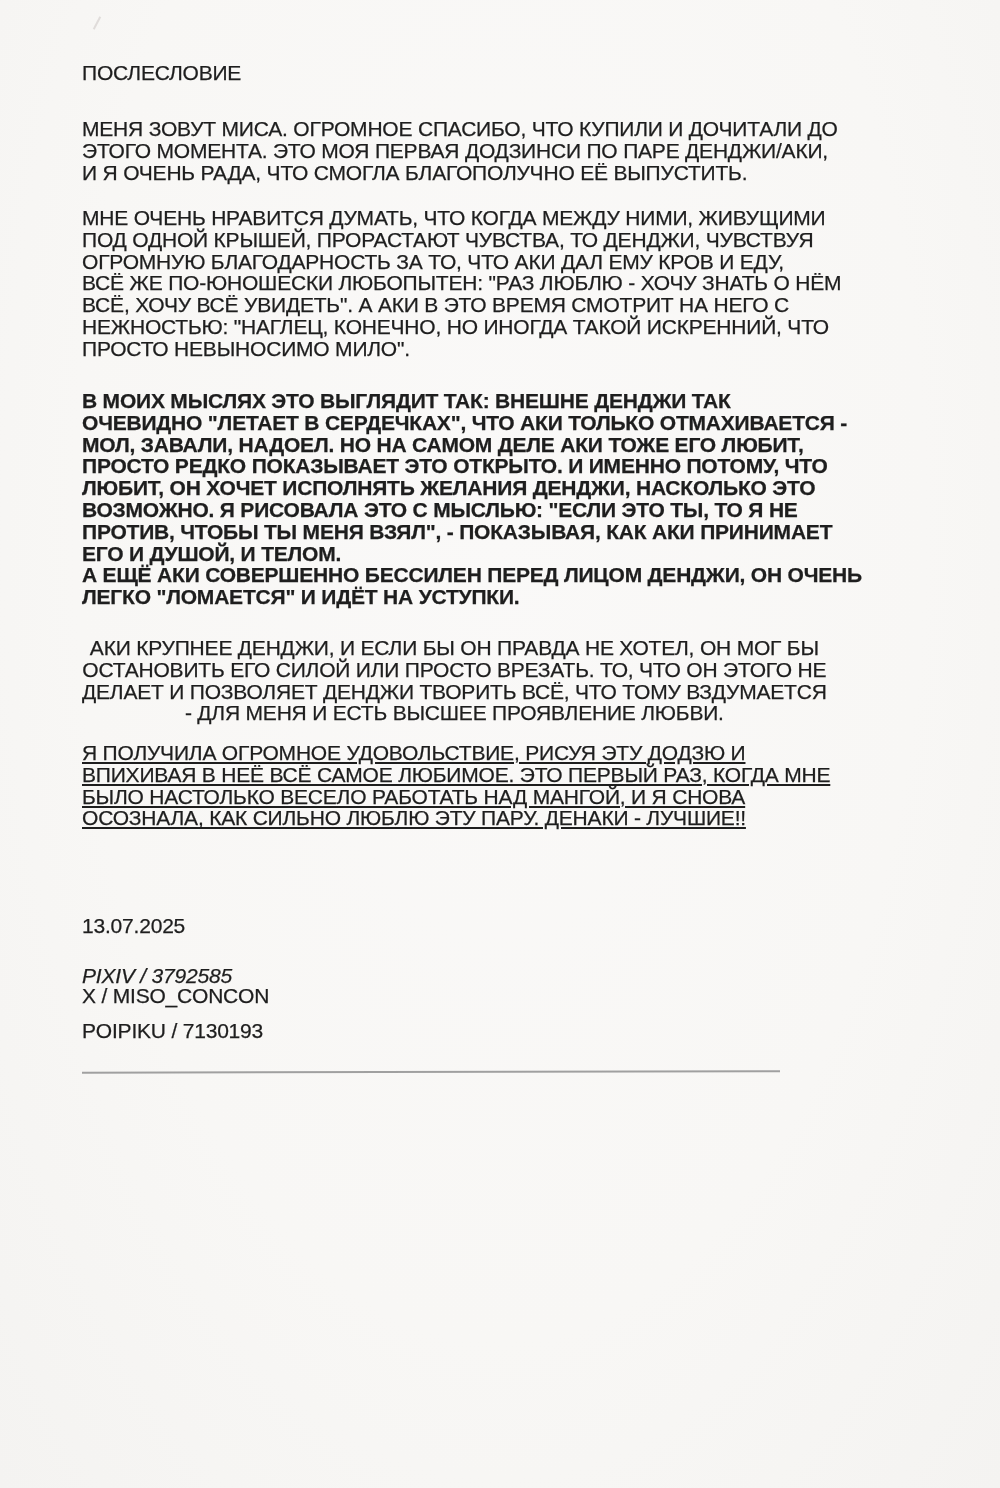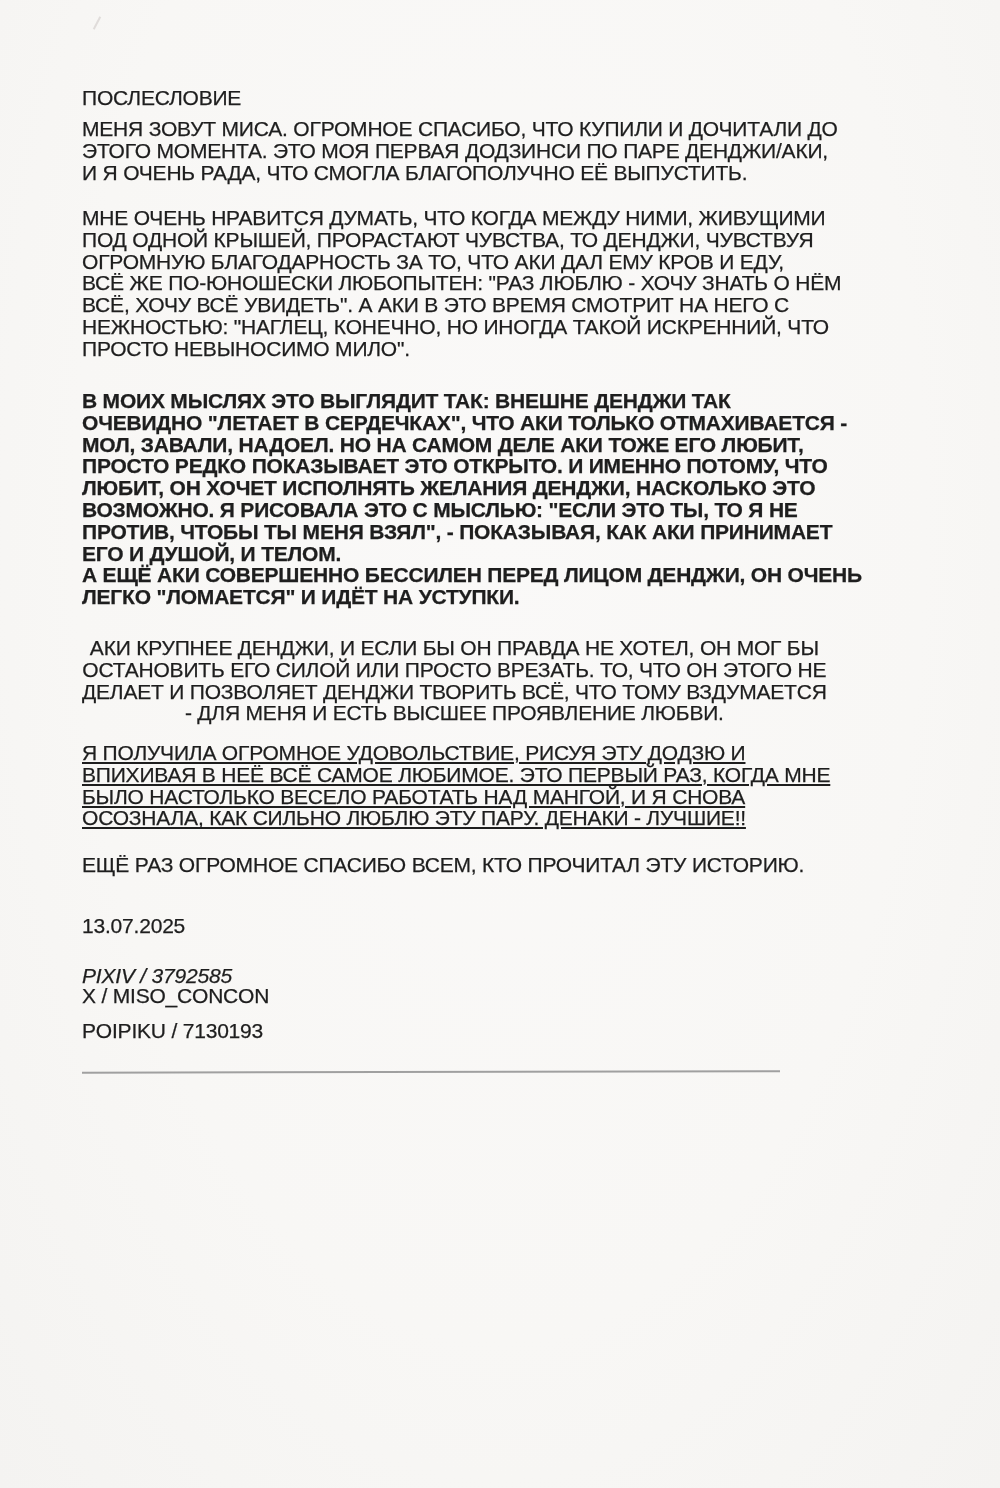--- a/index.html
+++ b/index.html
@@ -26,21 +26,21 @@
     position: absolute;
     left: 82px;
     white-space: pre;
     font-size: 21px;
     line-height: 21.8px;
     letter-spacing: -0.2px;
     font-weight: 400;
     -webkit-text-stroke: 0.25px currentColor;
     color: var(--text);
   }
-  .title     { top: 87px; text-align: center;  }
+  .title     { top: 62px; text-align: center;  }
   .p1        { top: 118px; }
   .p2        { top: 207px; }
   .p3        { top: 390px; font-weight: bold; }
   .p4        { top: 637px; text-align: center; }
   .p5        { top: 742px; text-decoration: underline; }
   .p6        { top: 854px; }
   .date      { top: 915px; text-align: center; }
   .credit-1  { top: 965px; font-style: italic;  }
   .credit-2  { top: 985px; }
   .credit-3  { top: 1020px; text-align: right; }
@@ -100,21 +100,20 @@
   <div class="txt p4">АКИ КРУПНЕЕ ДЕНДЖИ, И ЕСЛИ БЫ ОН ПРАВДА НЕ ХОТЕЛ, ОН МОГ БЫ
 ОСТАНОВИТЬ ЕГО СИЛОЙ ИЛИ ПРОСТО ВРЕЗАТЬ. ТО, ЧТО ОН ЭТОГО НЕ
 ДЕЛАЕТ И ПОЗВОЛЯЕТ ДЕНДЖИ ТВОРИТЬ ВСЁ, ЧТО ТОМУ ВЗДУМАЕТСЯ
 - ДЛЯ МЕНЯ И ЕСТЬ ВЫСШЕЕ ПРОЯВЛЕНИЕ ЛЮБВИ.</div>
 
   <div class="txt p5">Я ПОЛУЧИЛА ОГРОМНОЕ УДОВОЛЬСТВИЕ, РИСУЯ ЭТУ ДОДЗЮ И
 ВПИХИВАЯ В НЕЁ ВСЁ САМОЕ ЛЮБИМОЕ. ЭТО ПЕРВЫЙ РАЗ, КОГДА МНЕ
 БЫЛО НАСТОЛЬКО ВЕСЕЛО РАБОТАТЬ НАД МАНГОЙ, И Я СНОВА
 ОСОЗНАЛА, КАК СИЛЬНО ЛЮБЛЮ ЭТУ ПАРУ. ДЕНАКИ - ЛУЧШИЕ!!</div>
 
-  <div class="txt p6">ЕЩЁ РАЗ ОГРОМНОЕ СПАСИБО ВСЕМ, КТО ПРОЧИТАЛ ЭТУ ИСТОРИЮ.</div>
 
   <div class="txt date">13.07.2025</div>
 
   <div class="txt credit-1">PIXIV / 3792585</div>
 
   <div class="txt credit-2">X / MISO_CONCON</div>
 
   <div class="txt credit-3">POIPIKU / 7130193</div>
 
   <div class="divider"></div>

